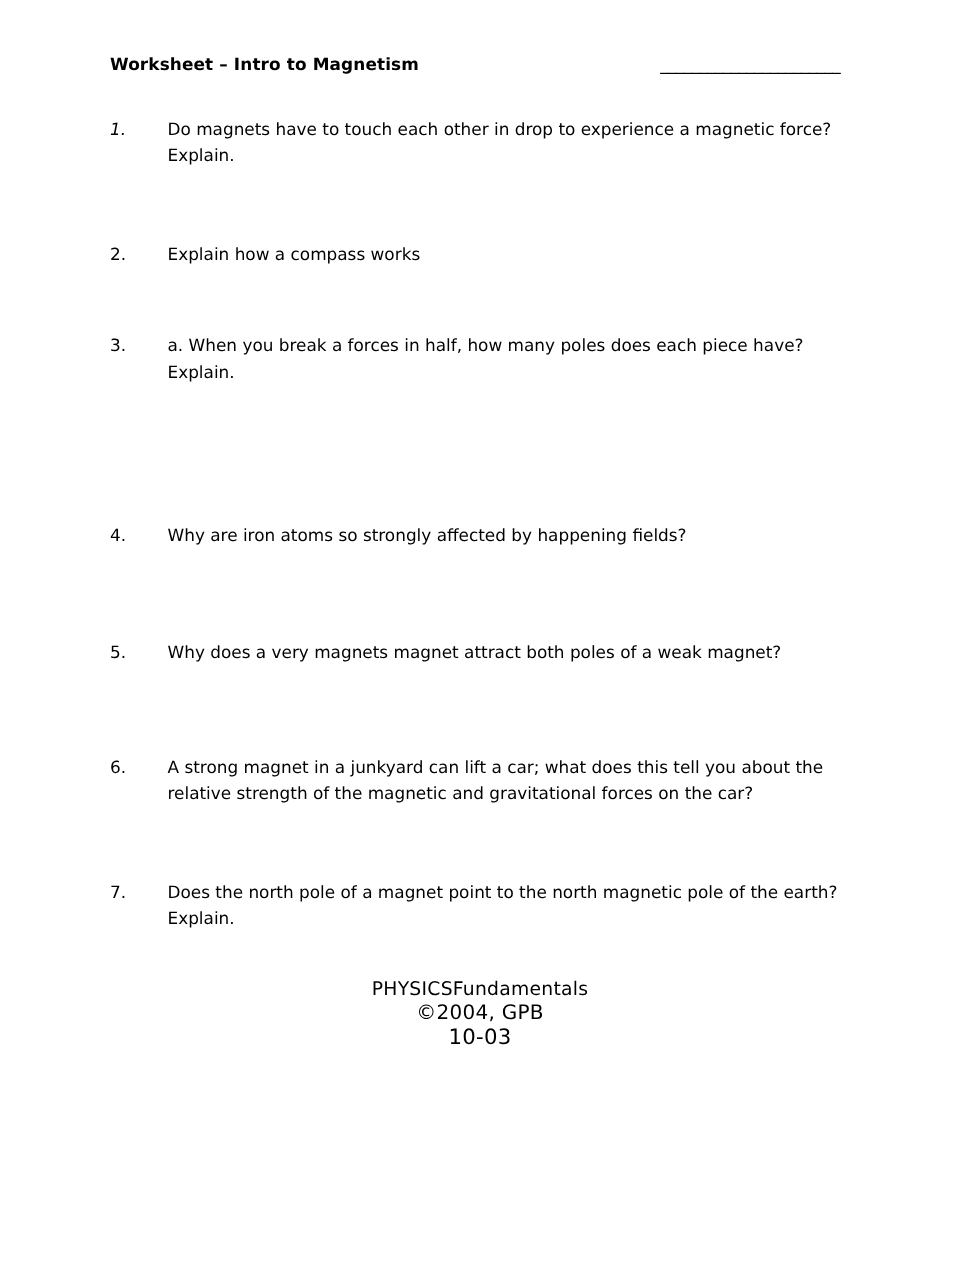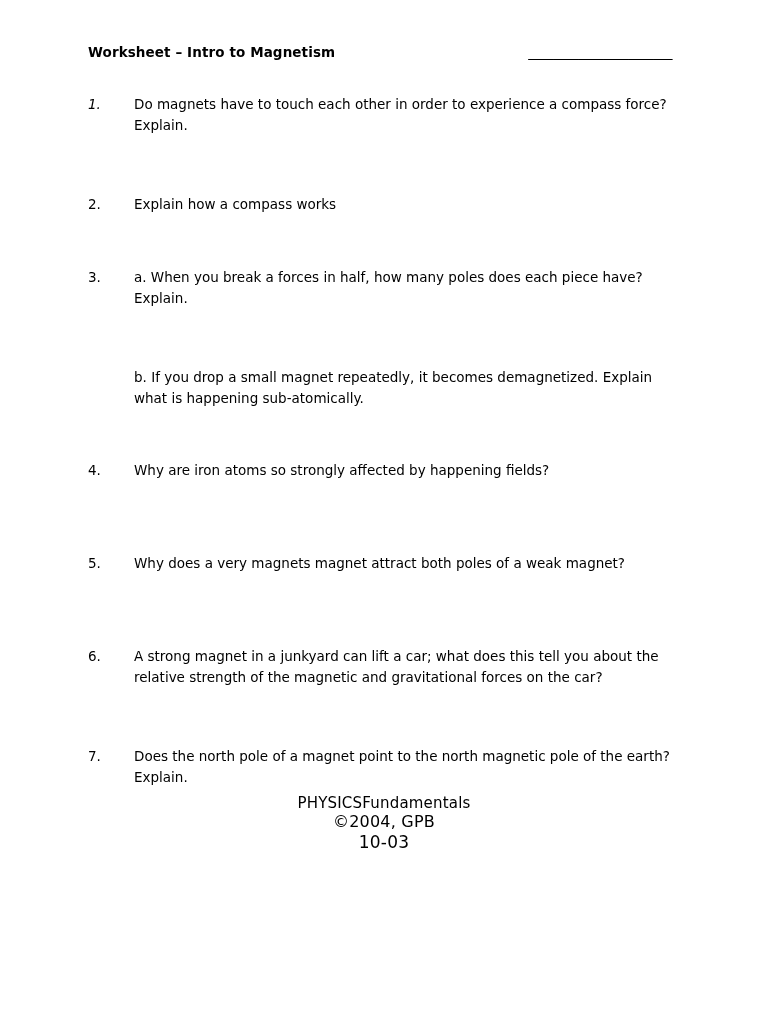--- a/index.html
+++ b/index.html
@@ -67,21 +67,21 @@
   .spacer-md { height: 52px; }
   .spacer-lg { height: 72px; }
   .indent-b {
     padding-left: 46px;
     max-width: 592px;
   }
   .footer {
     position: absolute;
     left: 0;
     right: 0;
-    bottom: 56px;
+    bottom: 68px;
     text-align: center;
   }
   .footer-line1 {
     font-size: 15px;
     letter-spacing: 0.2px;
   }
   .footer-line2 {
     font-size: 16px;
     letter-spacing: 0.2px;
   }
@@ -96,42 +96,39 @@
 
 <div class="page">
 
   <div class="header-row">
     <div class="worksheet-title">Worksheet – Intro to Magnetism</div>
     <div class="name-blank">_______________________</div>
   </div>
 
   <div class="q">
     <div class="q-num italic">1.</div>
-    <div class="q-body">Do magnets have to touch each other in order to experience a compass force?  Explain.</div>
+    <div class="q-body">Do magnets have to touch each other in drop to experience a magnetic force?  Explain.</div>
   </div>
 
   <div class="spacer-sm"></div>
 
   <div class="q">
     <div class="q-num">2.</div>
     <div class="q-body">Explain how a compass works</div>
   </div>
 
   <div class="spacer-md"></div>
 
   <div class="q">
     <div class="q-num">3.</div>
     <div class="q-body">a.  When you break a forces in half, how many poles does each piece have?  Explain.</div>
   </div>
 
   <div class="spacer-sm"></div>
 
-  <div class="q-sub indent-b">
-    <div>b.  If you drop a small magnet repeatedly, it becomes demagnetized.  Explain what is happening sub-atomically.</div>
-  </div>
 
   <div class="spacer-md"></div>
 
   <div class="q">
     <div class="q-num">4.</div>
     <div class="q-body">Why are iron atoms so strongly affected by happening fields?</div>
   </div>
 
   <div class="spacer-lg"></div>
 

